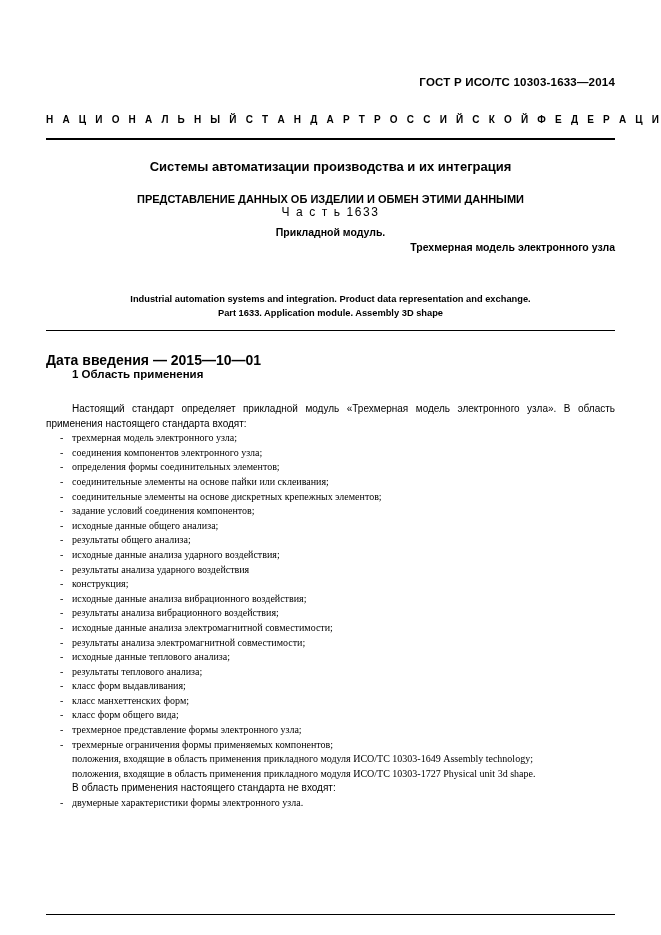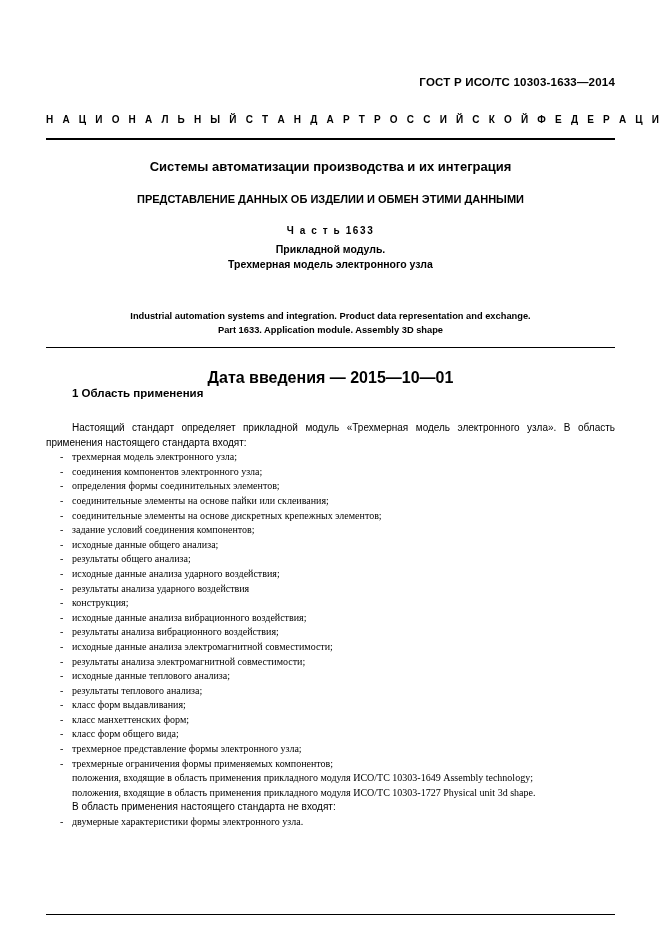--- a/index.html
+++ b/index.html
@@ -52,44 +52,44 @@
   .t-line1 {
     font-size: 13px;
     font-weight: bold;
   }
   .t-line2 {
     font-size: 11px;
     font-weight: bold;
     margin-top: 19px;
   }
   .t-part {
-    font-size: 10px;
-    font-weight: bold;
+    font-size: 12px;
+    font-weight: normal;
     letter-spacing: 1.6px;
-    margin-top: 20px;
   }
   .t-line3 {
     font-size: 10.5px;
     font-weight: bold;
     margin-top: 7px;
   }
   .t-line4 {
     font-size: 10.5px;
     font-weight: bold;
     margin-top: 3px;
+    text-align: right;
   }
   .t-en {
     font-size: 9.3px;
     font-weight: bold;
     margin-top: 39px;
     line-height: 14px;
   }
   .intro-date {
-    text-align: center;
-    font-size: 16px;
+    text-align: left;
+    font-size: 14px;
     font-weight: bold;
     margin-top: 21px;
   }
   .section-heading {
     font-size: 11.5px;
     font-weight: bold;
     margin-left: 26px;
   }
   .body-text {
     font-size: 10px;

